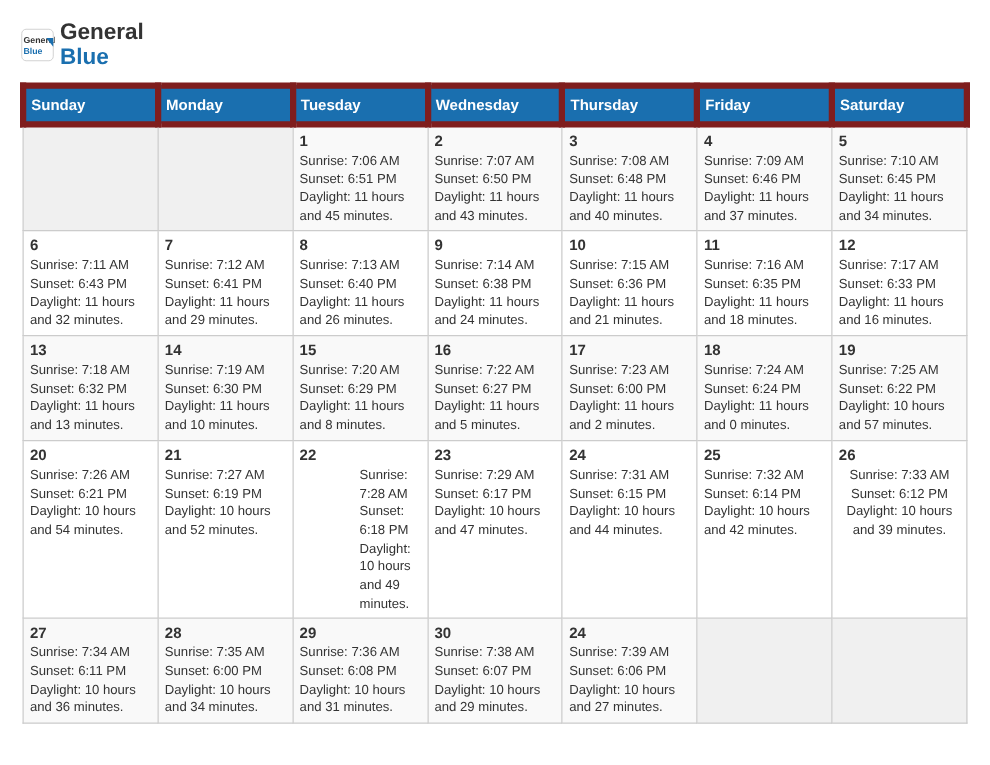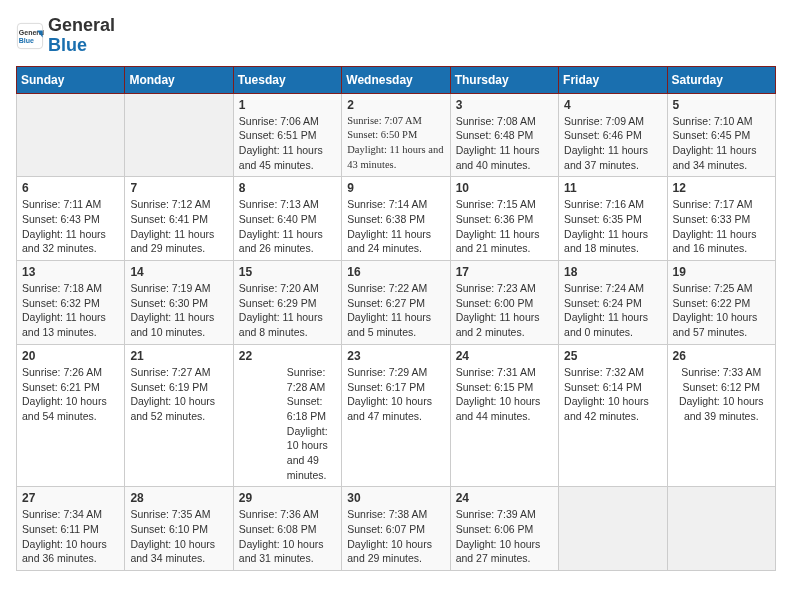--- a/index.html
+++ b/index.html
@@ -52,21 +52,21 @@
       border-collapse: collapse;
       font-size: 11px;
     }
     thead tr th {
       background: #1a6faf;
       color: #fff;
       padding: 6px 4px;
       text-align: left;
       font-size: 12px;
       font-weight: bold;
-      border: 1px solid #7f1d1d;
+      border: 5px solid #7f1d1d;
     }
     tbody tr td {
       border: 1px solid #ccc;
       vertical-align: top;
       padding: 4px 5px;
       width: calc(100% / 7);
       min-height: 80px;
       height: 80px;
     }
     tbody tr:nth-child(odd) td {
@@ -130,21 +130,21 @@
         <td class="empty"></td>
         <td class="empty"></td>
         <td>
           <span class="day-num">1</span>
           <div class="day-detail" style="white-space: pre-line;">Sunrise: 7:06 AM
 Sunset: 6:51 PM
 Daylight: 11 hours and 45 minutes.</div>
         </td>
         <td>
           <span class="day-num">2</span>
-          <div class="day-detail" style="white-space: pre-line; font-family: Liberation Serif, serif;">Sunrise: 7:07 AM
+          <div class="day-detail" style="white-space: pre-line;">Sunrise: 7:07 AM
 Sunset: 6:50 PM
 Daylight: 11 hours and 43 minutes.</div>
         </td>
         <td>
           <span class="day-num">3</span>
           <div class="day-detail" style="white-space: pre-line;">Sunrise: 7:08 AM
 Sunset: 6:48 PM
 Daylight: 11 hours and 40 minutes.</div>
         </td>
         <td>
@@ -295,21 +295,21 @@
       <tr>
         <td>
           <span class="day-num">27</span>
           <div class="day-detail" style="white-space: pre-line;">Sunrise: 7:34 AM
 Sunset: 6:11 PM
 Daylight: 10 hours and 36 minutes.</div>
         </td>
         <td>
           <span class="day-num">28</span>
           <div class="day-detail" style="white-space: pre-line;">Sunrise: 7:35 AM
-Sunset: 6:10 PM
+Sunset: 6:00 PM
 Daylight: 10 hours and 34 minutes.</div>
         </td>
         <td>
           <span class="day-num">29</span>
           <div class="day-detail" style="white-space: pre-line;">Sunrise: 7:36 AM
 Sunset: 6:08 PM
 Daylight: 10 hours and 31 minutes.</div>
         </td>
         <td>
           <span class="day-num">30</span>

